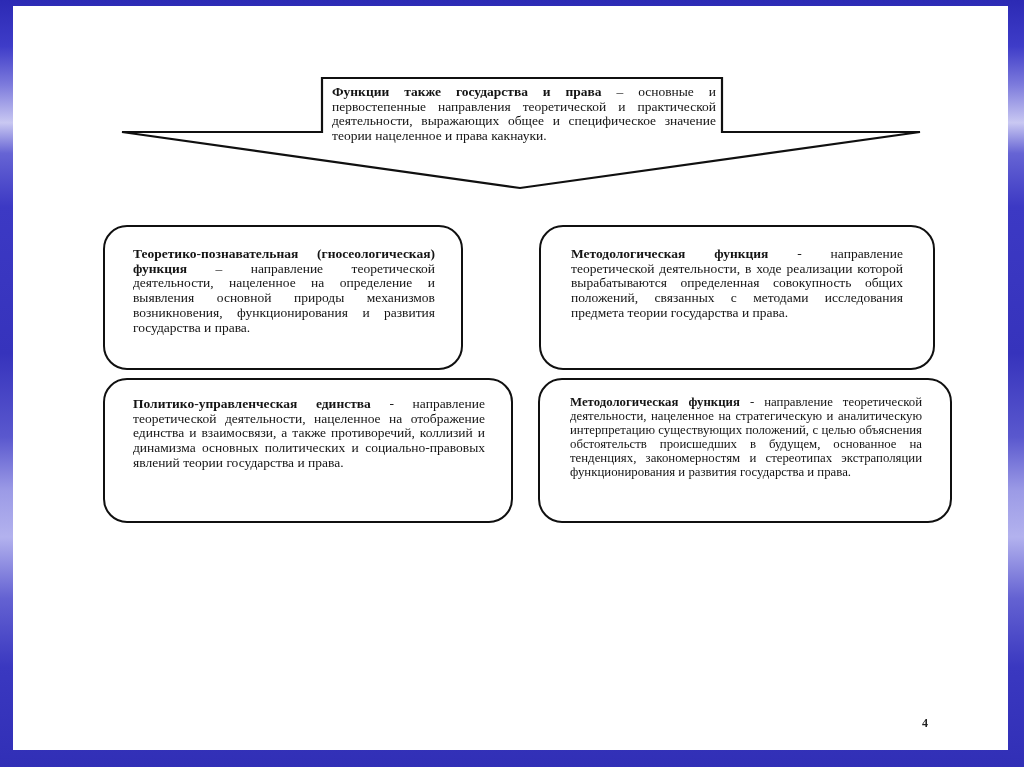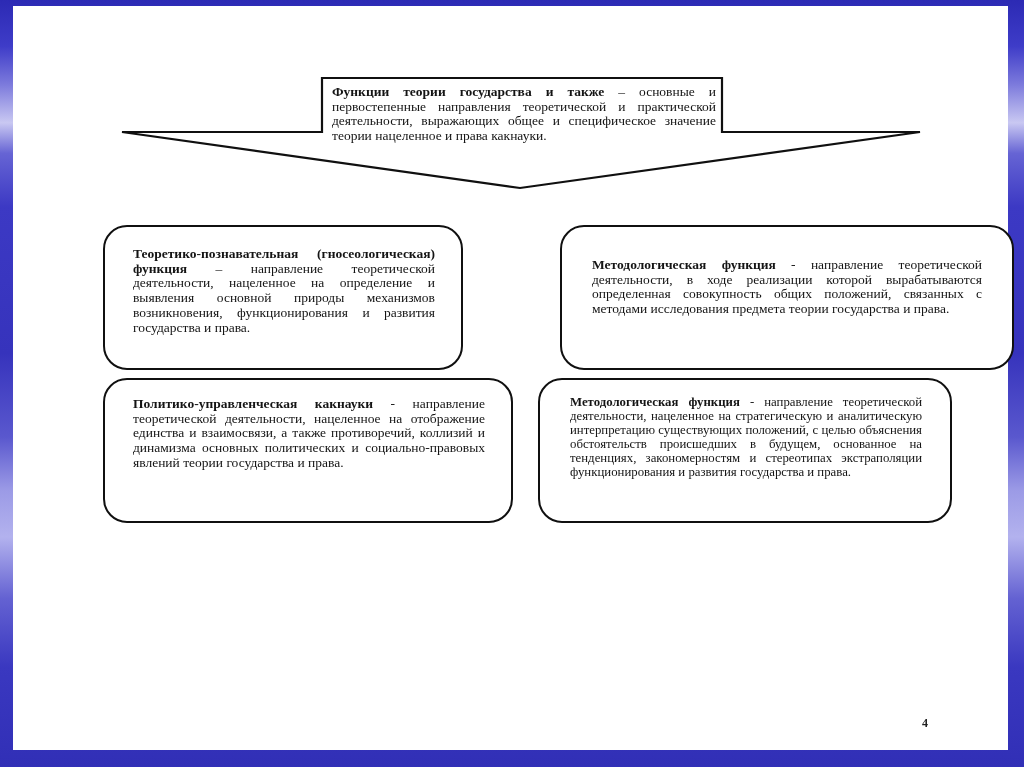--- a/index.html
+++ b/index.html
@@ -31,53 +31,53 @@
     font-size:13.5px;line-height:14.7px;color:#141414;
     text-align:justify;z-index:2;
   }
   .callout-text p{margin:0;}
   .fbox{
     position:absolute;background:#ffffff;border:2.5px solid #101010;
     border-radius:24px;box-sizing:border-box;color:#141414;overflow:hidden;
   }
   .fbox p{margin:0;text-align:justify;font-size:13.5px;line-height:14.7px;}
   #box1{left:90px;top:219px;width:360px;height:145px;padding:20px 26px 0 28px;}
-  #box2{left:547px;top:219px;width:454px;height:145px;padding:31px 30px 0 30px;}
+  #box2{left:526px;top:219px;width:396px;height:145px;padding:20px 30px 0 30px;}
   #box3{left:90px;top:372px;width:410px;height:145px;padding:17px 26px 0 28px;}
   #box4{left:525px;top:372px;width:414px;height:145px;padding:15px 28px 0 30px;}
   #box4 p{font-size:12.8px;line-height:14px;}
   b{font-weight:bold;}
   .page-number{
     position:absolute;left:900px;top:710px;width:24px;
     font-size:12px;font-weight:bold;color:#222;text-align:center;
   }
 </style>
 </head>
 <body>
 
 <div class="page">
 
   <svg class="arrow-svg" width="995" height="744" viewBox="0 0 995 744">
     <polygon points="309,72 709,72 709,126 907,126 507,182 109,126 309,126" fill="#ffffff" stroke="#101010" stroke-width="2.2" stroke-linejoin="miter"></polygon>
   </svg>
 
   <div class="callout-text">
-    <p><b>Функции теории государства и также</b><span> – основные и первостепенные направления теоретической и практической деятельности, выражающих общее и специфическое значение теории нацеленное и права какнауки.</span></p>
+    <p><b>Функции также государства и права</b><span> – основные и первостепенные направления теоретической и практической деятельности, выражающих общее и специфическое значение теории нацеленное и права какнауки.</span></p>
   </div>
 
   <div class="fbox" id="box1">
     <p><b>Теоретико-познавательная (гносеологическая) функция</b><span> – направление теоретической деятельности, нацеленное на определение и выявления основной природы механизмов возникновения, функционирования и развития государства и права.</span></p>
   </div>
 
   <div class="fbox" id="box2">
     <p><b>Методологическая функция</b><span> - направление теоретической деятельности, в ходе реализации которой вырабатываются определенная совокупность общих положений, связанных с методами исследования предмета теории государства и права.</span></p>
   </div>
 
   <div class="fbox" id="box3">
-    <p><b>Политико-управленческая какнауки</b><span> - направление теоретической деятельности, нацеленное на отображение единства и взаимосвязи, а также противоречий, коллизий и динамизма основных политических и социально-правовых явлений теории государства и права.</span></p>
+    <p><b>Политико-управленческая единства</b><span> - направление теоретической деятельности, нацеленное на отображение единства и взаимосвязи, а также противоречий, коллизий и динамизма основных политических и социально-правовых явлений теории государства и права.</span></p>
   </div>
 
   <div class="fbox" id="box4">
     <p><b>Методологическая функция</b><span> - направление теоретической деятельности, нацеленное на стратегическую и аналитическую интерпретацию существующих положений, с целью объяснения обстоятельств происшедших в будущем, основанное на тенденциях, закономерностям и стереотипах экстраполяции функционирования и развития государства и права.</span></p>
   </div>
 
   <div class="page-number">4</div>
 
 </div>
 

